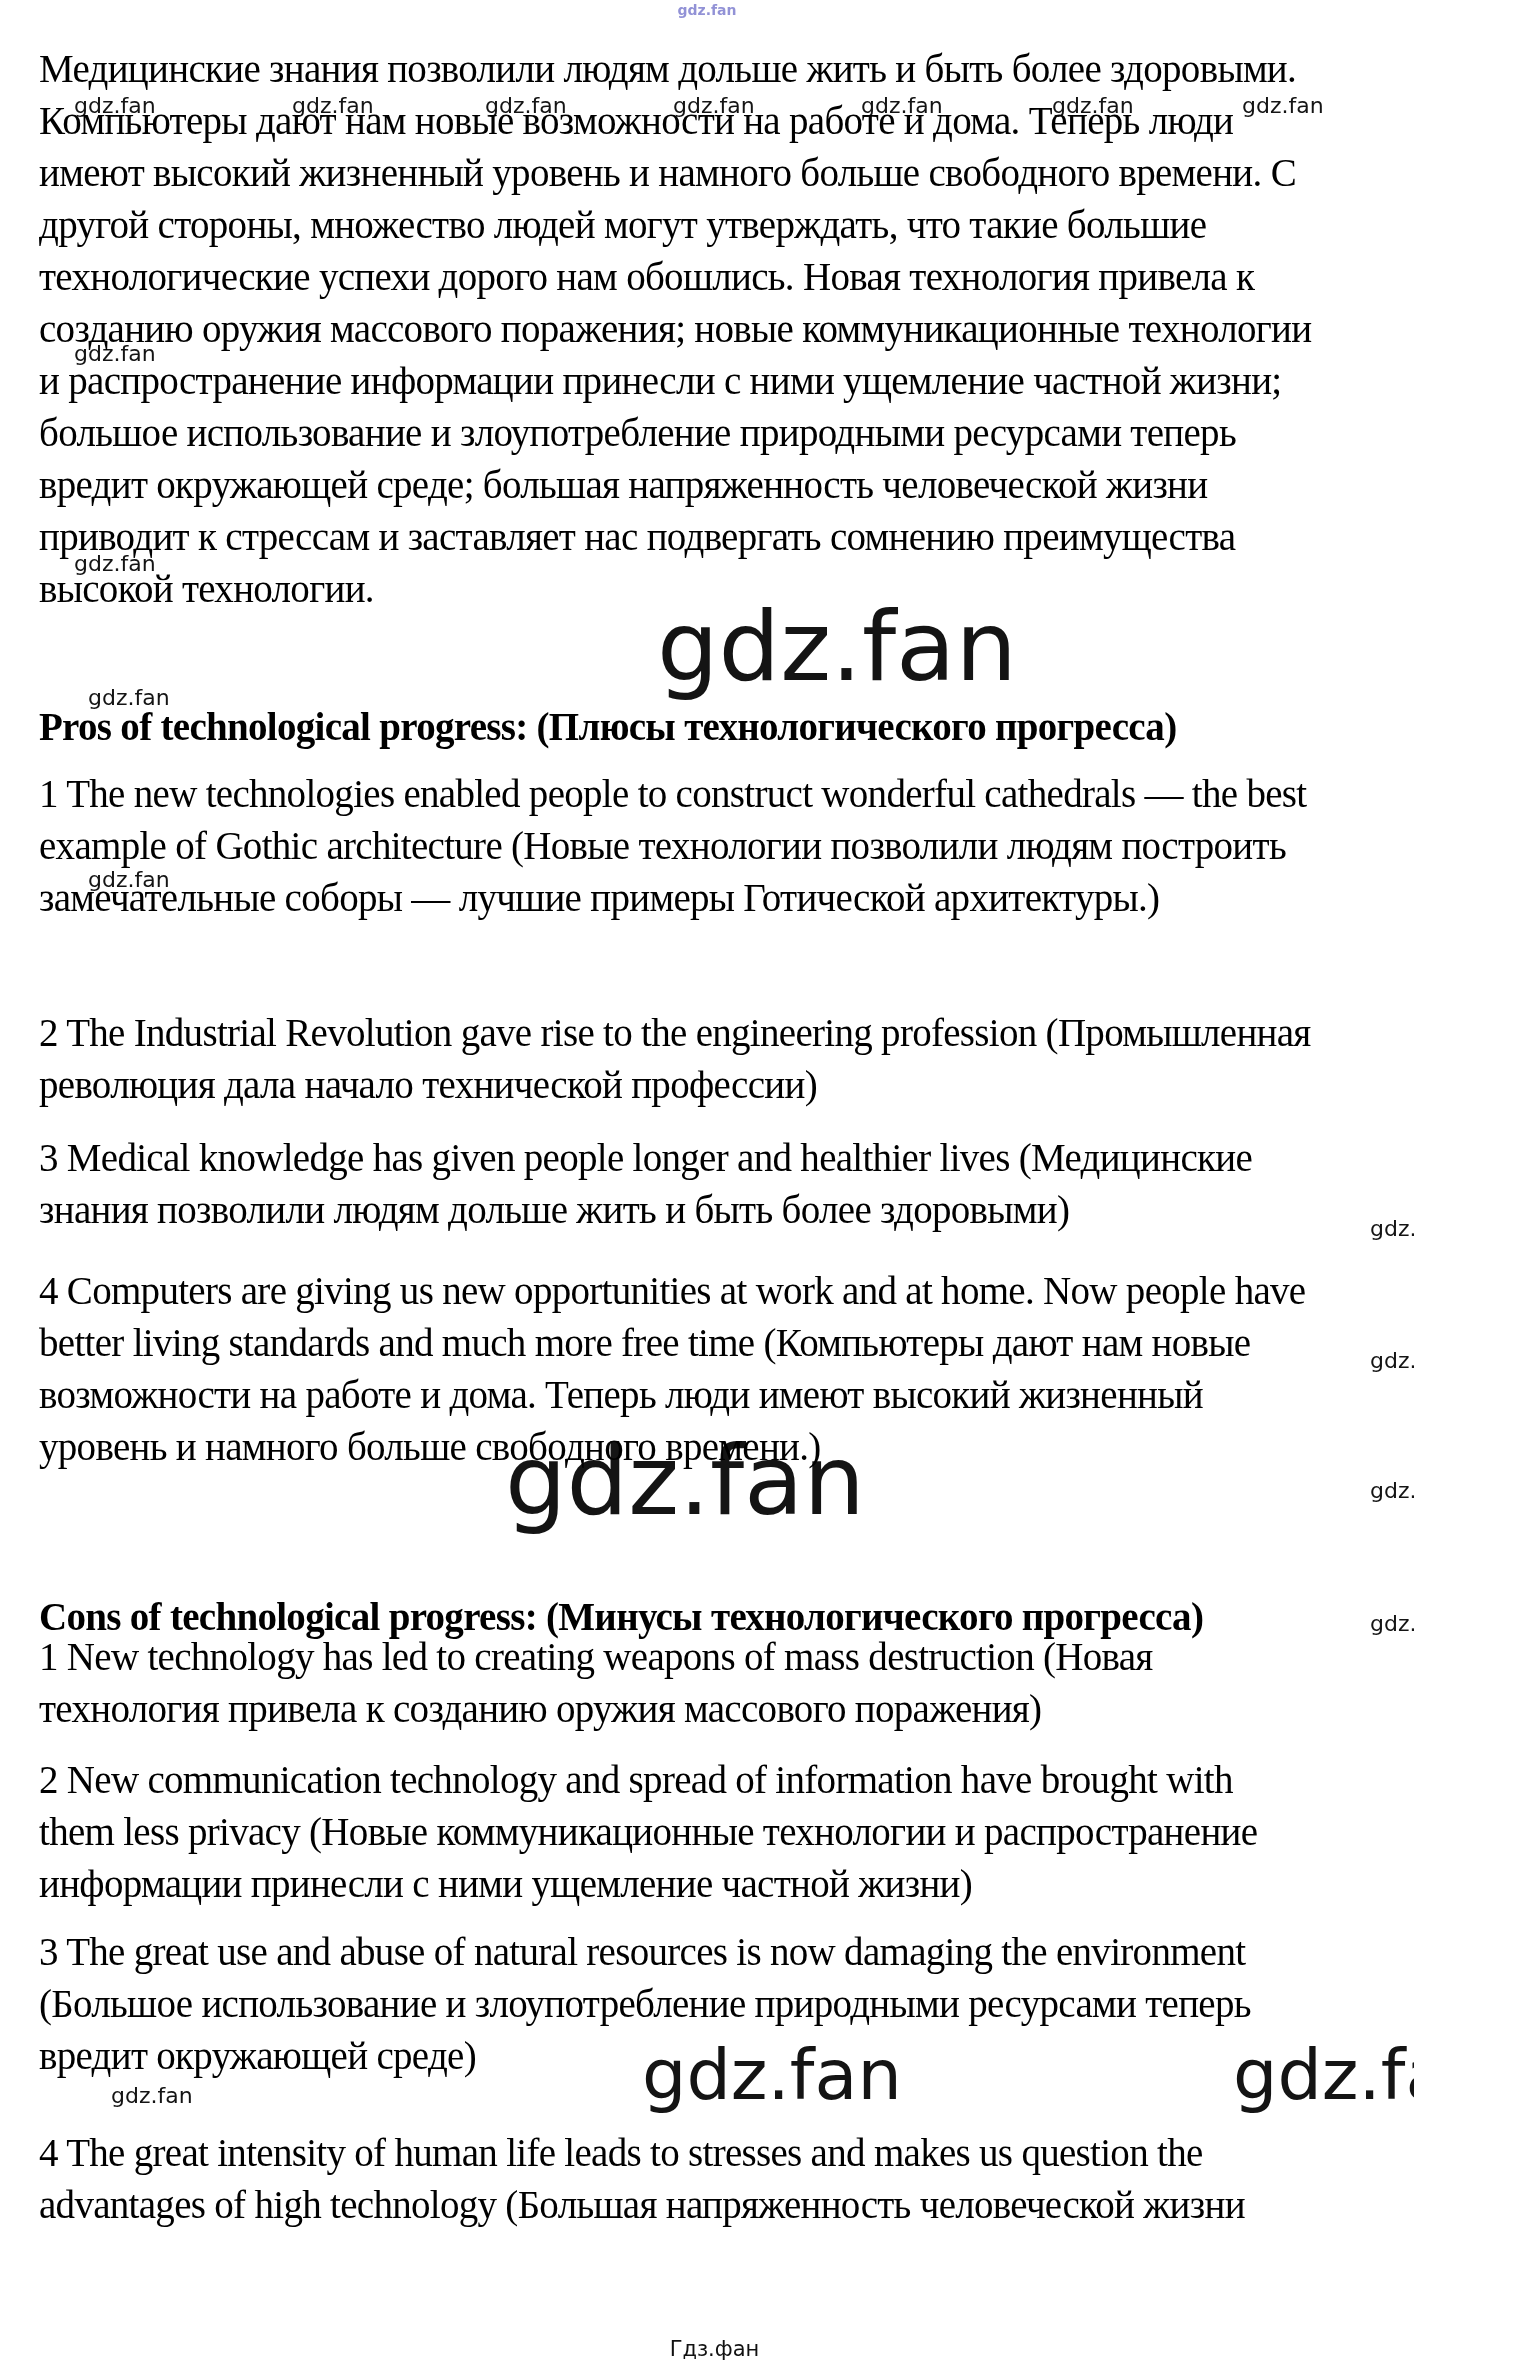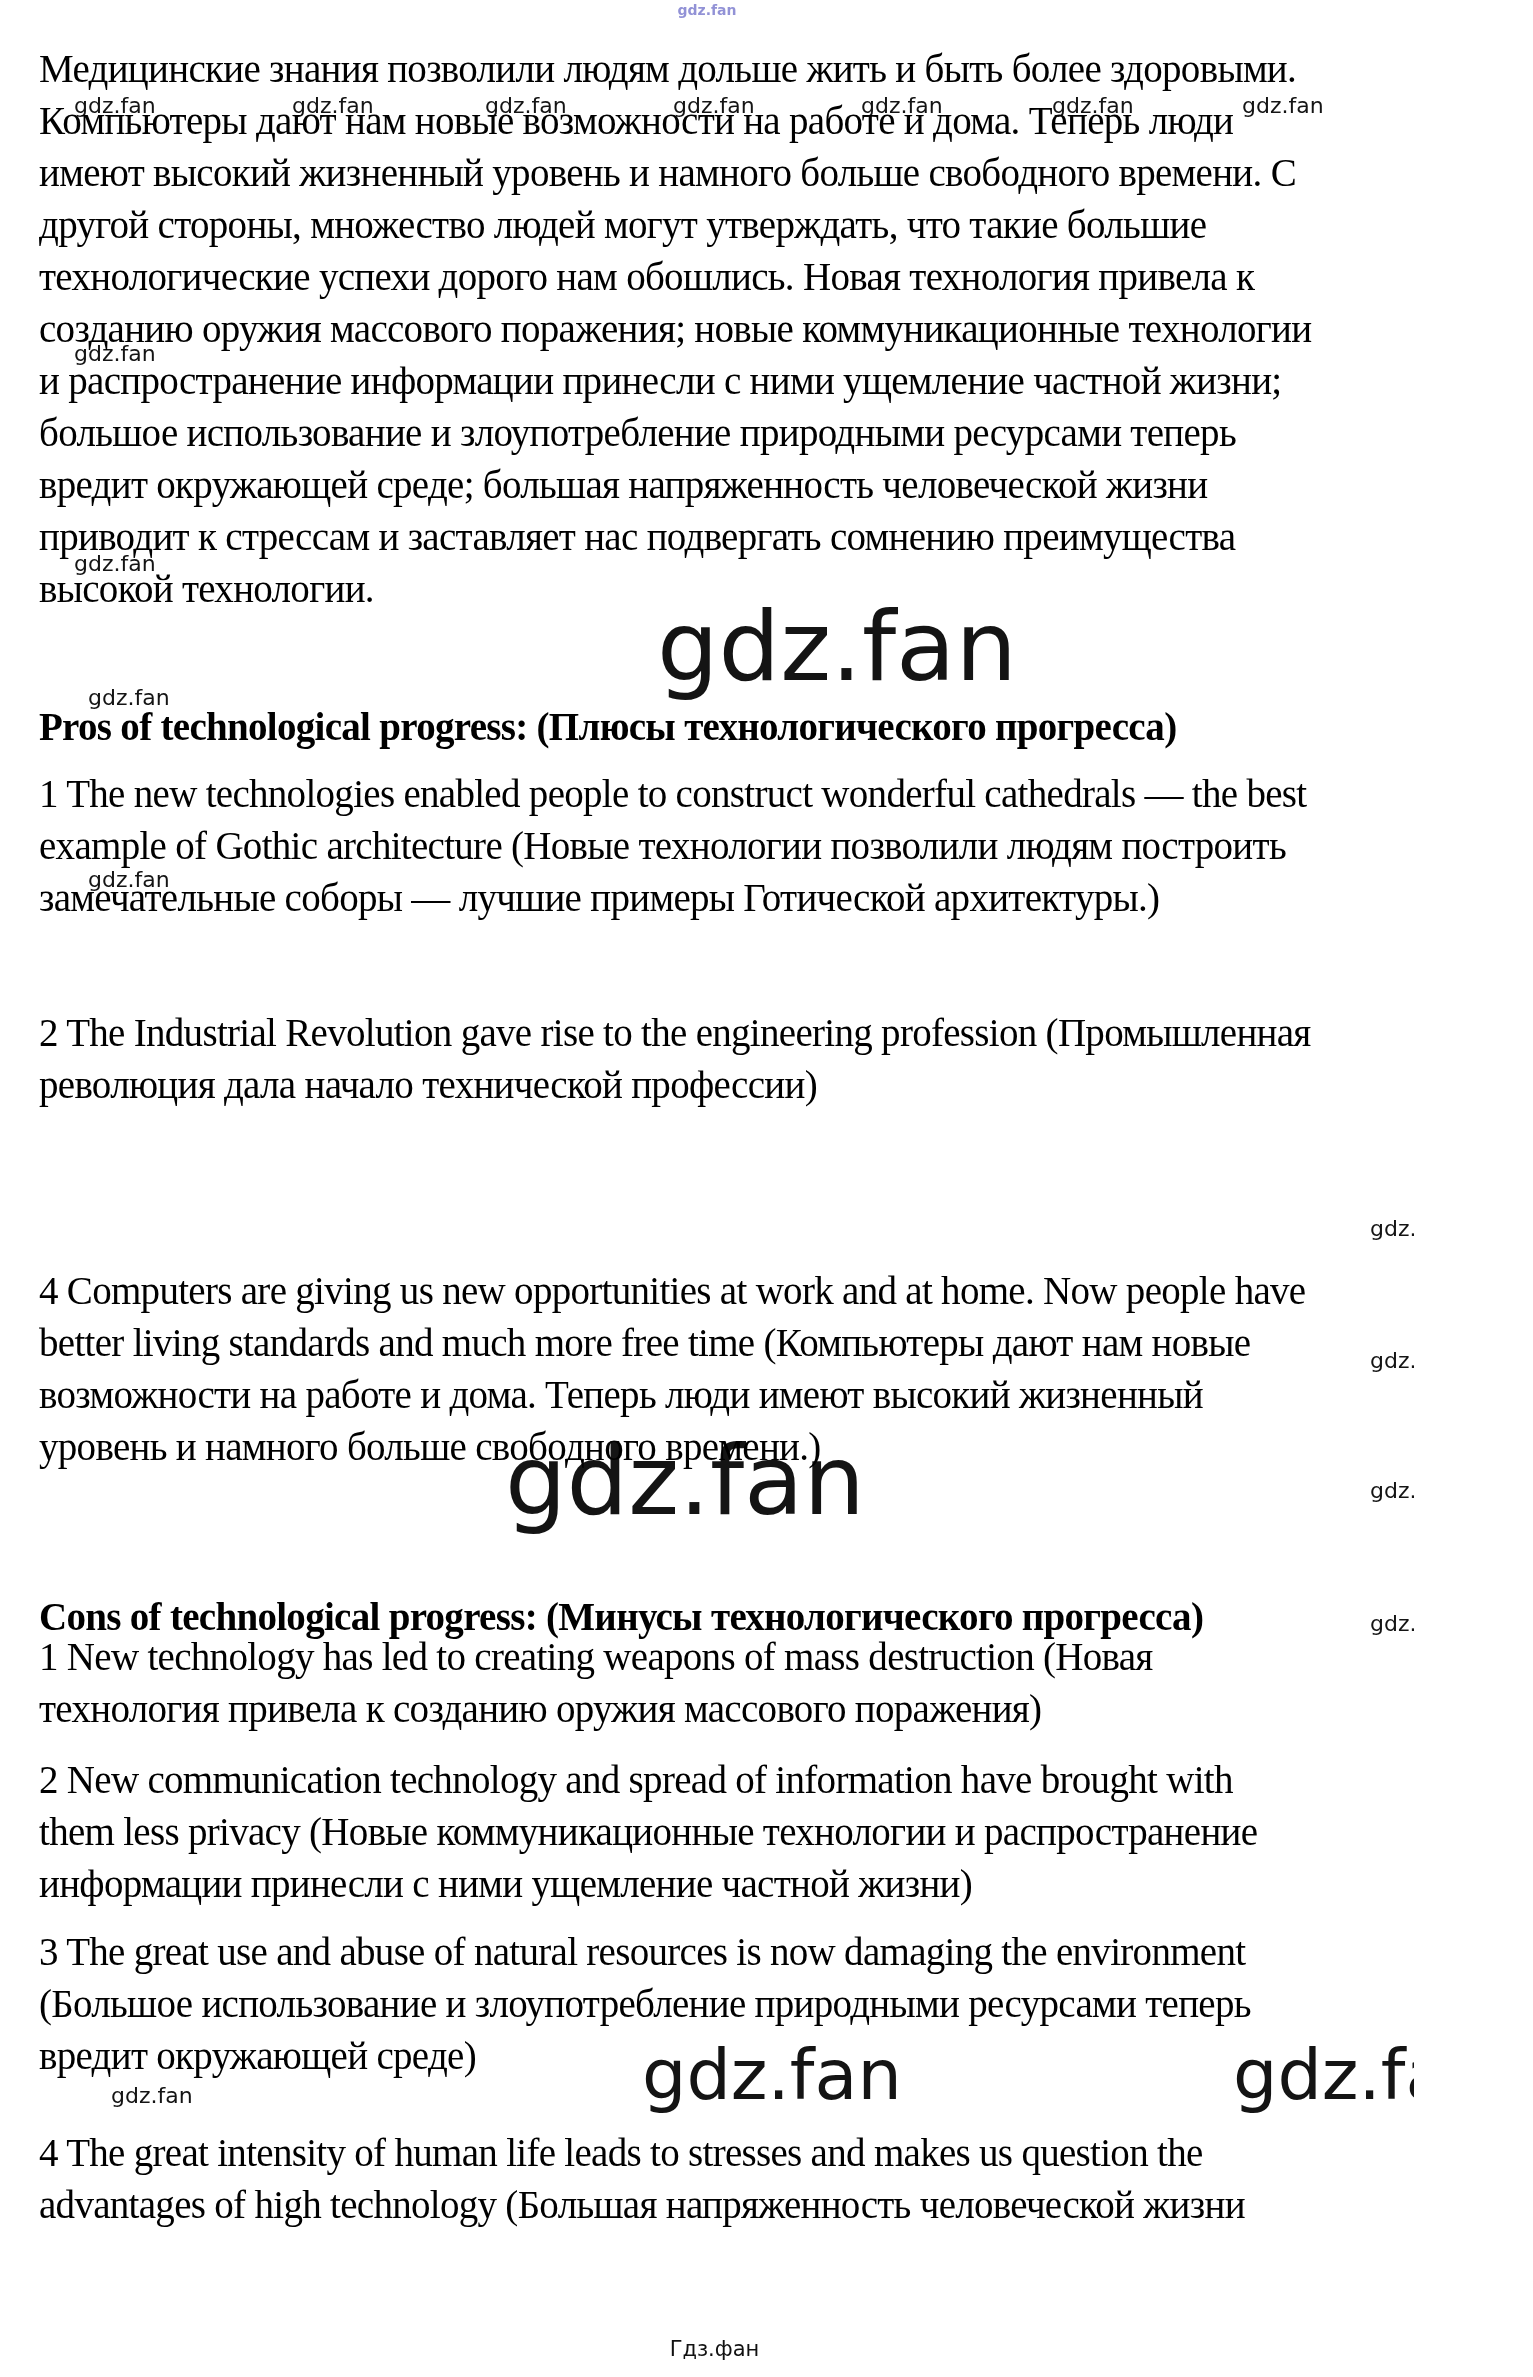--- a/index.html
+++ b/index.html
@@ -91,20 +91,21 @@
   <div class="wm wm-big" style="left:657px;top:598px">gdz.fan</div>
   <div class="wm wm-big" style="left:505px;top:1432px">gdz.fan</div>
   <div class="wm wm-big-sm" style="left:642px;top:2040px">gdz.fan</div>
   <div class="wm wm-big-sm" style="left:1233px;top:2040px">gdz.fan</div>
 
   <div class="para" style="top:43px">Медицинские знания позволили людям дольше жить и быть более здоровыми. Компьютеры дают нам новые возможности на работе и дома. Теперь люди имеют высокий жизненный уровень и намного больше свободного времени. С другой стороны, множество людей могут утверждать, что такие большие технологические успехи дорого нам обошлись. Новая технология привела к созданию оружия массового поражения; новые коммуникационные технологии и распространение информации принесли с ними ущемление частной жизни; большое использование и злоупотребление природными ресурсами теперь вредит окружающей среде; большая напряженность человеческой жизни приводит к стрессам и заставляет нас подвергать сомнению преимущества высокой технологии.</div>
 
   <div class="heading" style="top:704px">Pros of technological progress: (Плюсы технологического прогресса)</div>
   <div class="para" style="top:768px">1 The new technologies enabled people to construct wonderful cathedrals — the best example of Gothic architecture (Новые технологии позволили людям построить замечательные соборы — лучшие примеры Готической архитектуры.)</div>
   <div class="para" style="top:1007px">2 The Industrial Revolution gave rise to the engineering profession (Промышленная революция дала начало технической профессии)</div>
+  <div class="para" style="top:1132px">3 Medical knowledge has given people longer and healthier lives (Медицинские знания позволили людям дольше жить и быть более здоровыми)</div>
   <div class="para" style="top:1265px">4 Computers are giving us new opportunities at work and at home. Now people have better living standards and much more free time (Компьютеры дают нам новые возможности на работе и дома. Теперь люди имеют высокий жизненный уровень и намного больше свободного времени.)</div>
 
   <div class="heading" style="top:1594px">Cons of technological progress: (Минусы технологического прогресса)</div>
   <div class="para" style="top:1631px">1 New technology has led to creating weapons of mass destruction (Новая технология привела к созданию оружия массового поражения)</div>
   <div class="para" style="top:1754px">2 New communication technology and spread of information have brought with them less privacy (Новые коммуникационные технологии и распространение информации принесли с ними ущемление частной жизни)</div>
   <div class="para" style="top:1926px">3 The great use and abuse of natural resources is now damaging the environment (Большое использование и злоупотребление природными ресурсами теперь вредит окружающей среде)</div>
   <div class="para" style="top:2127px">4 The great intensity of human life leads to stresses and makes us question the advantages of high technology (Большая напряженность человеческой жизни</div>
 
   <div class="footer">Гдз.фан</div>
 

